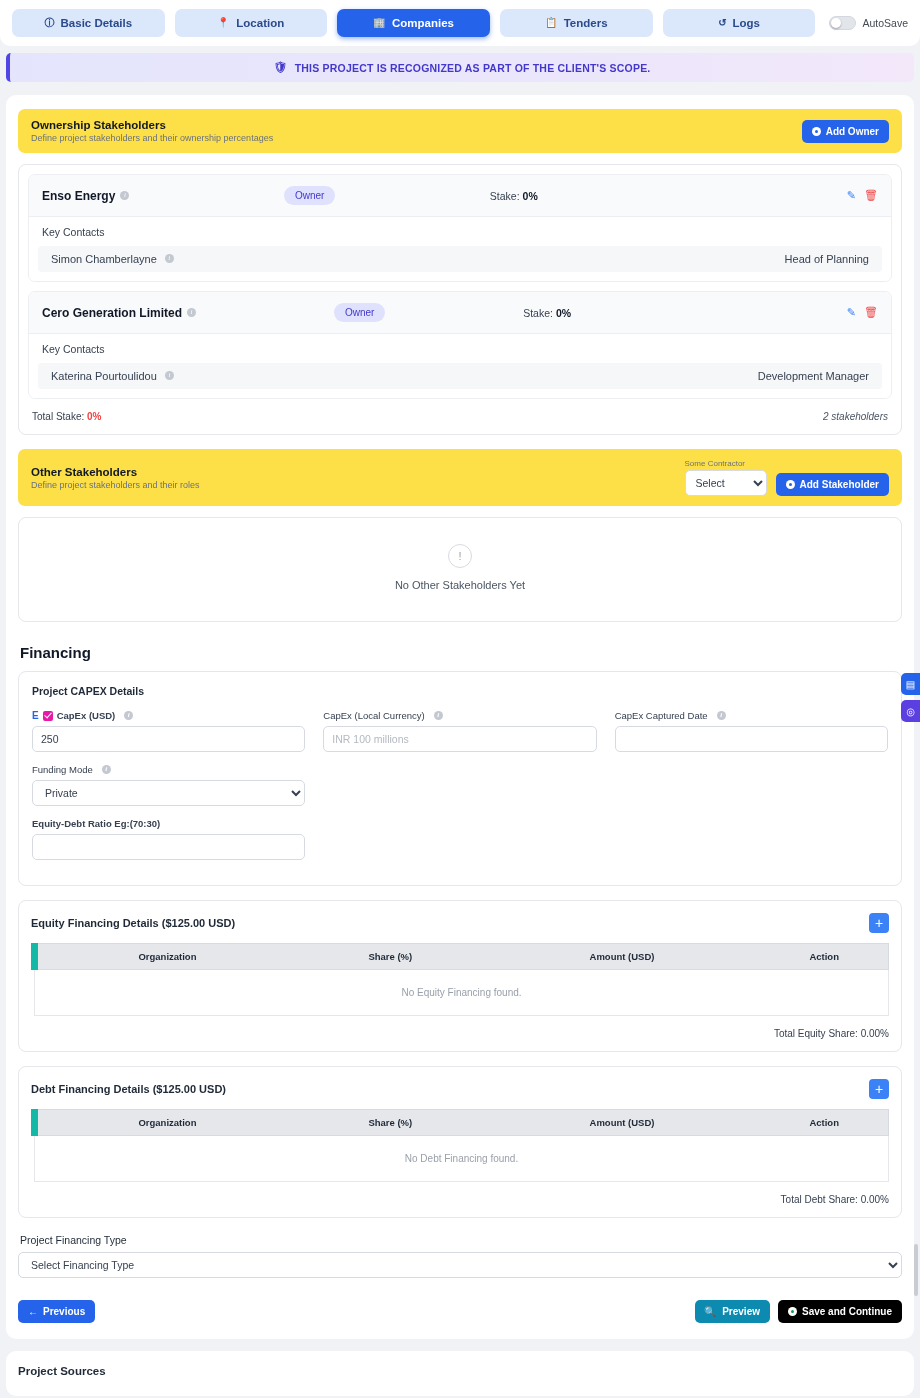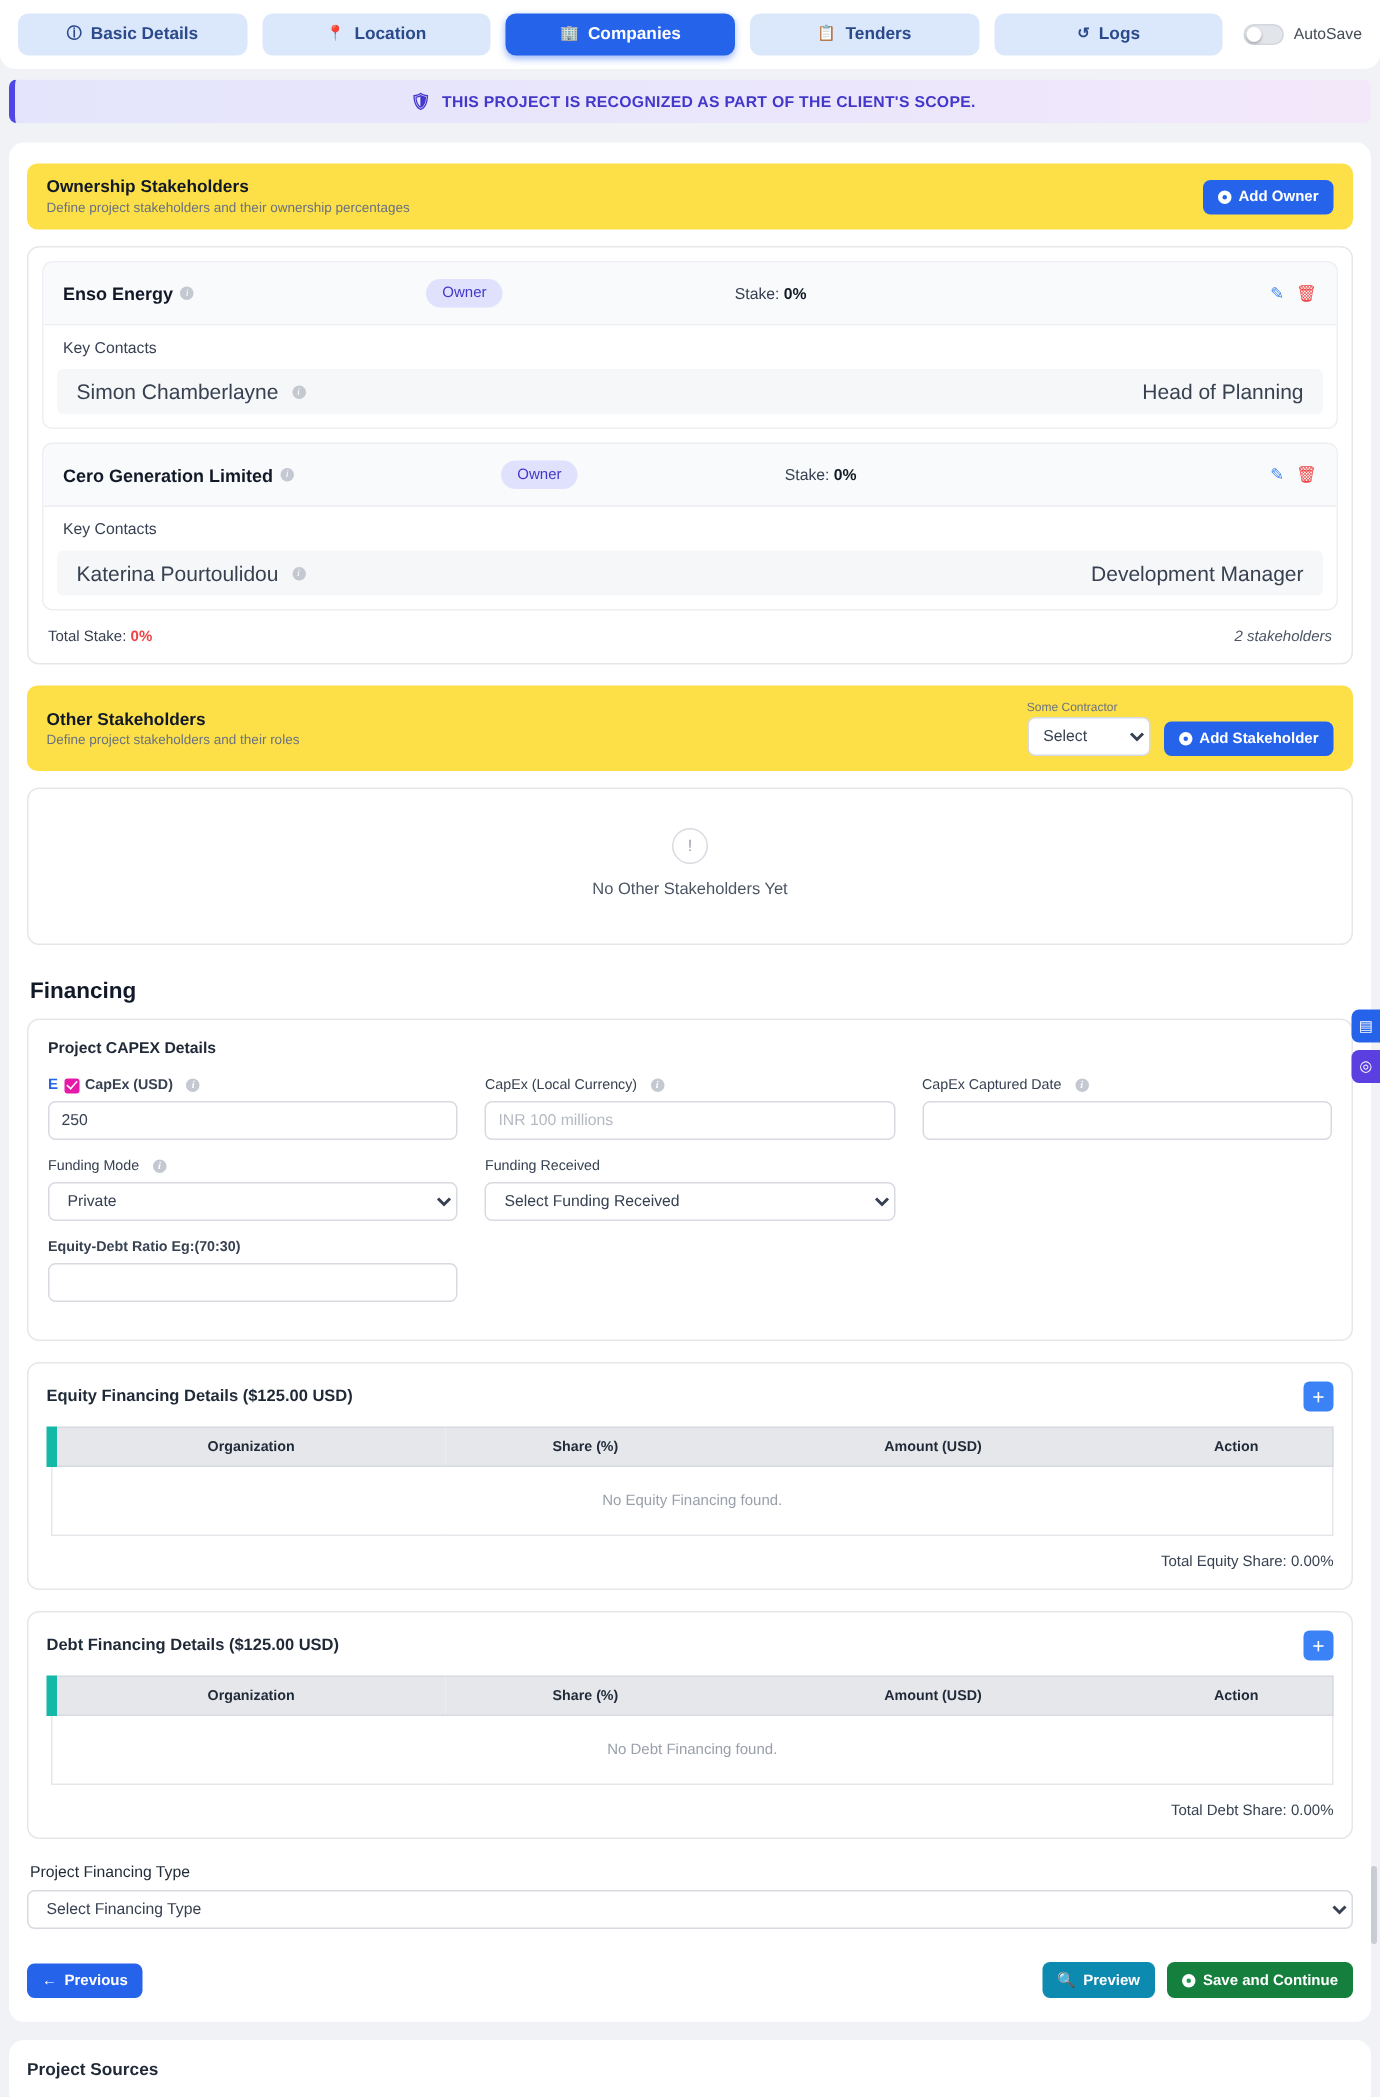--- a/index.html
+++ b/index.html
@@ -97,21 +97,21 @@
   .panel-head p { font-size: 9px; color: #6b7280; margin-top: 2px; }
 
   .btn {
     border: none; border-radius: 5px; cursor: pointer;
     font-size: 10px; font-weight: bold; color: #fff;
     display: inline-flex; align-items: center; gap: 5px;
     padding: 6px 10px; white-space: nowrap;
   }
   .btn-blue { background: #2563eb; }
   .btn-teal { background: #0d8ab0; }
-  .btn-green { background: #15803d; }
+  .btn-green { background: #000000; }
   .btn .dot {
     width: 9px; height: 9px; border-radius: 50%;
     background: #fff; display: inline-block; position: relative;
   }
   .btn .dot::after {
     content:""; position:absolute; inset:3px; border-radius:50%; background:#2563eb;
   }
   .btn-green .dot::after { background:#15a04a; }
 
   
@@ -146,21 +146,21 @@
   .stake-val b { color:#111827; }
   .row-actions { display:flex; gap:8px; align-items:center; margin-left:auto; }
   .ic-edit { color:#3b82f6; font-size:11px; cursor:pointer; }
   .ic-del  { color:#ef4444; font-size:11px; cursor:pointer; }
 
   .contacts { background:#ffffff; padding: 9px 0 9px 0; }
   .contacts-title { font-size:10.5px; color:#374151; padding:0 13px 8px 13px; }
   .contact-row {
     background:#f6f7f9; display:flex; align-items:center; justify-content:space-between;
     padding:7px 13px; margin:0 9px; border-radius:4px;
-    font-size:14px; color:#374151;text-align:center;
+    font-size:11px; color:#374151;text-align:center;
   }
   .total-bar {
     display:flex; align-items:center; justify-content:space-between;
     padding:12px 4px 3px 4px; font-size:10px; color:#374151;
   }
   .total-bar .pct { color:#ef4444; font-weight:bold; }
   .total-bar .count { font-style:italic; color:#4b5563; }
 
   
   .sel-wrap { display:flex; flex-direction:column; gap:2px; }
@@ -434,28 +434,20 @@
         <label>
           <span class="plain">Funding Mode</span>
           <span class="info-dot"></span>
         </label>
         <select class="full">
           <option>Private</option>
         </select>
       </div>
 
 
-      <div class="fld">
-        <label>
-          <span class="plain">Funding Received</span>
-        </label>
-        <select class="full">
-          <option>Select Funding Received</option>
-        </select>
-      </div>
 
       <div class="fld half">
         <label>
           <span>Equity-Debt Ratio Eg:(70:30)</span>
         </label>
         <input class="txt" value="" style="">
       </div>
     </div>
   </div>
 

